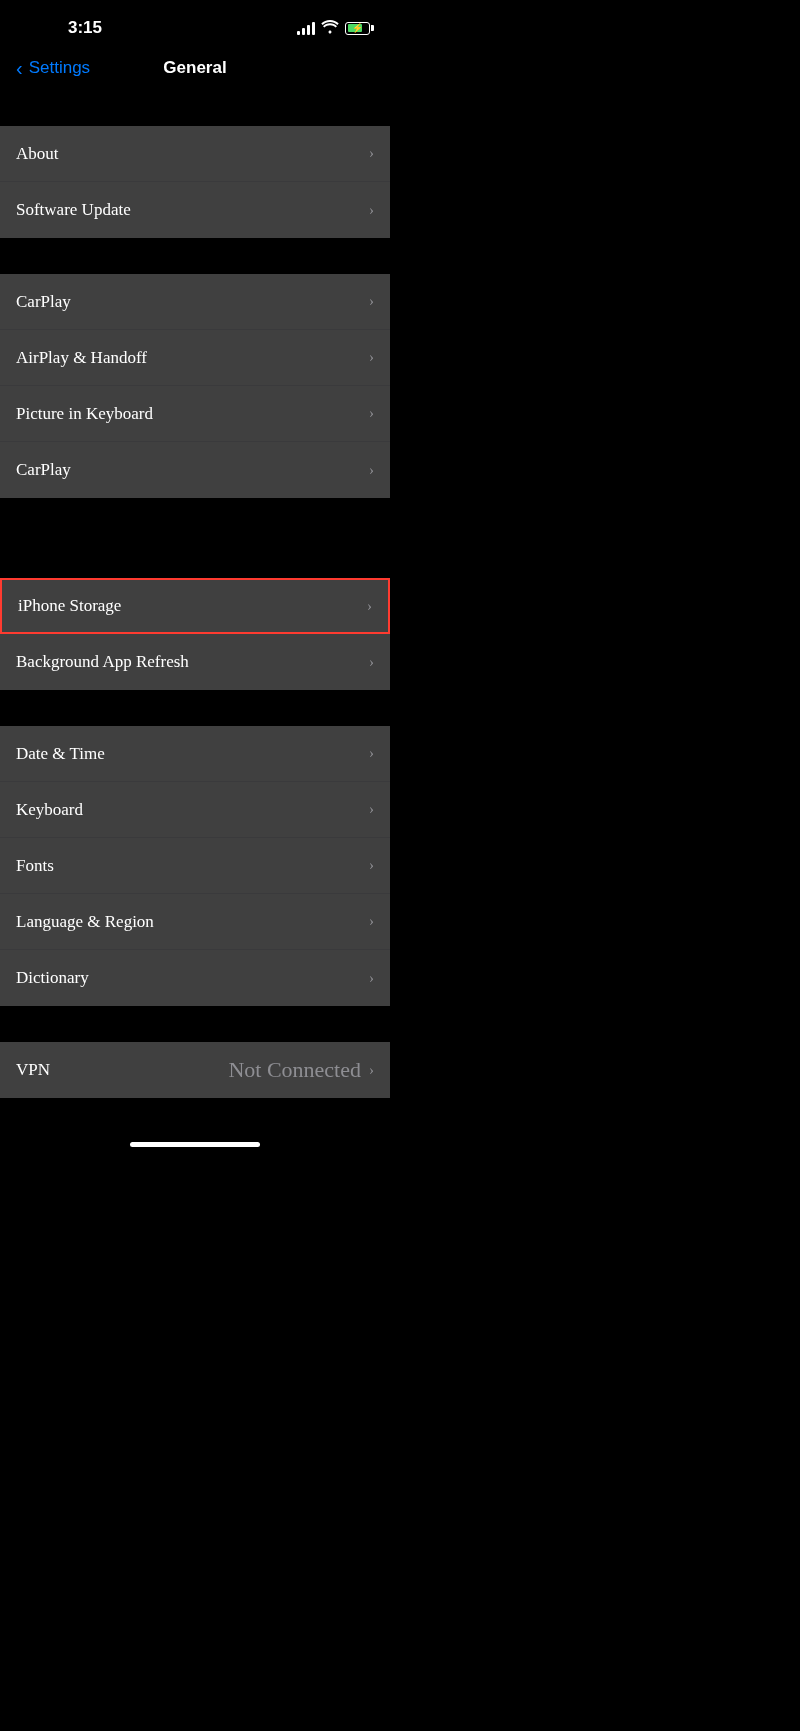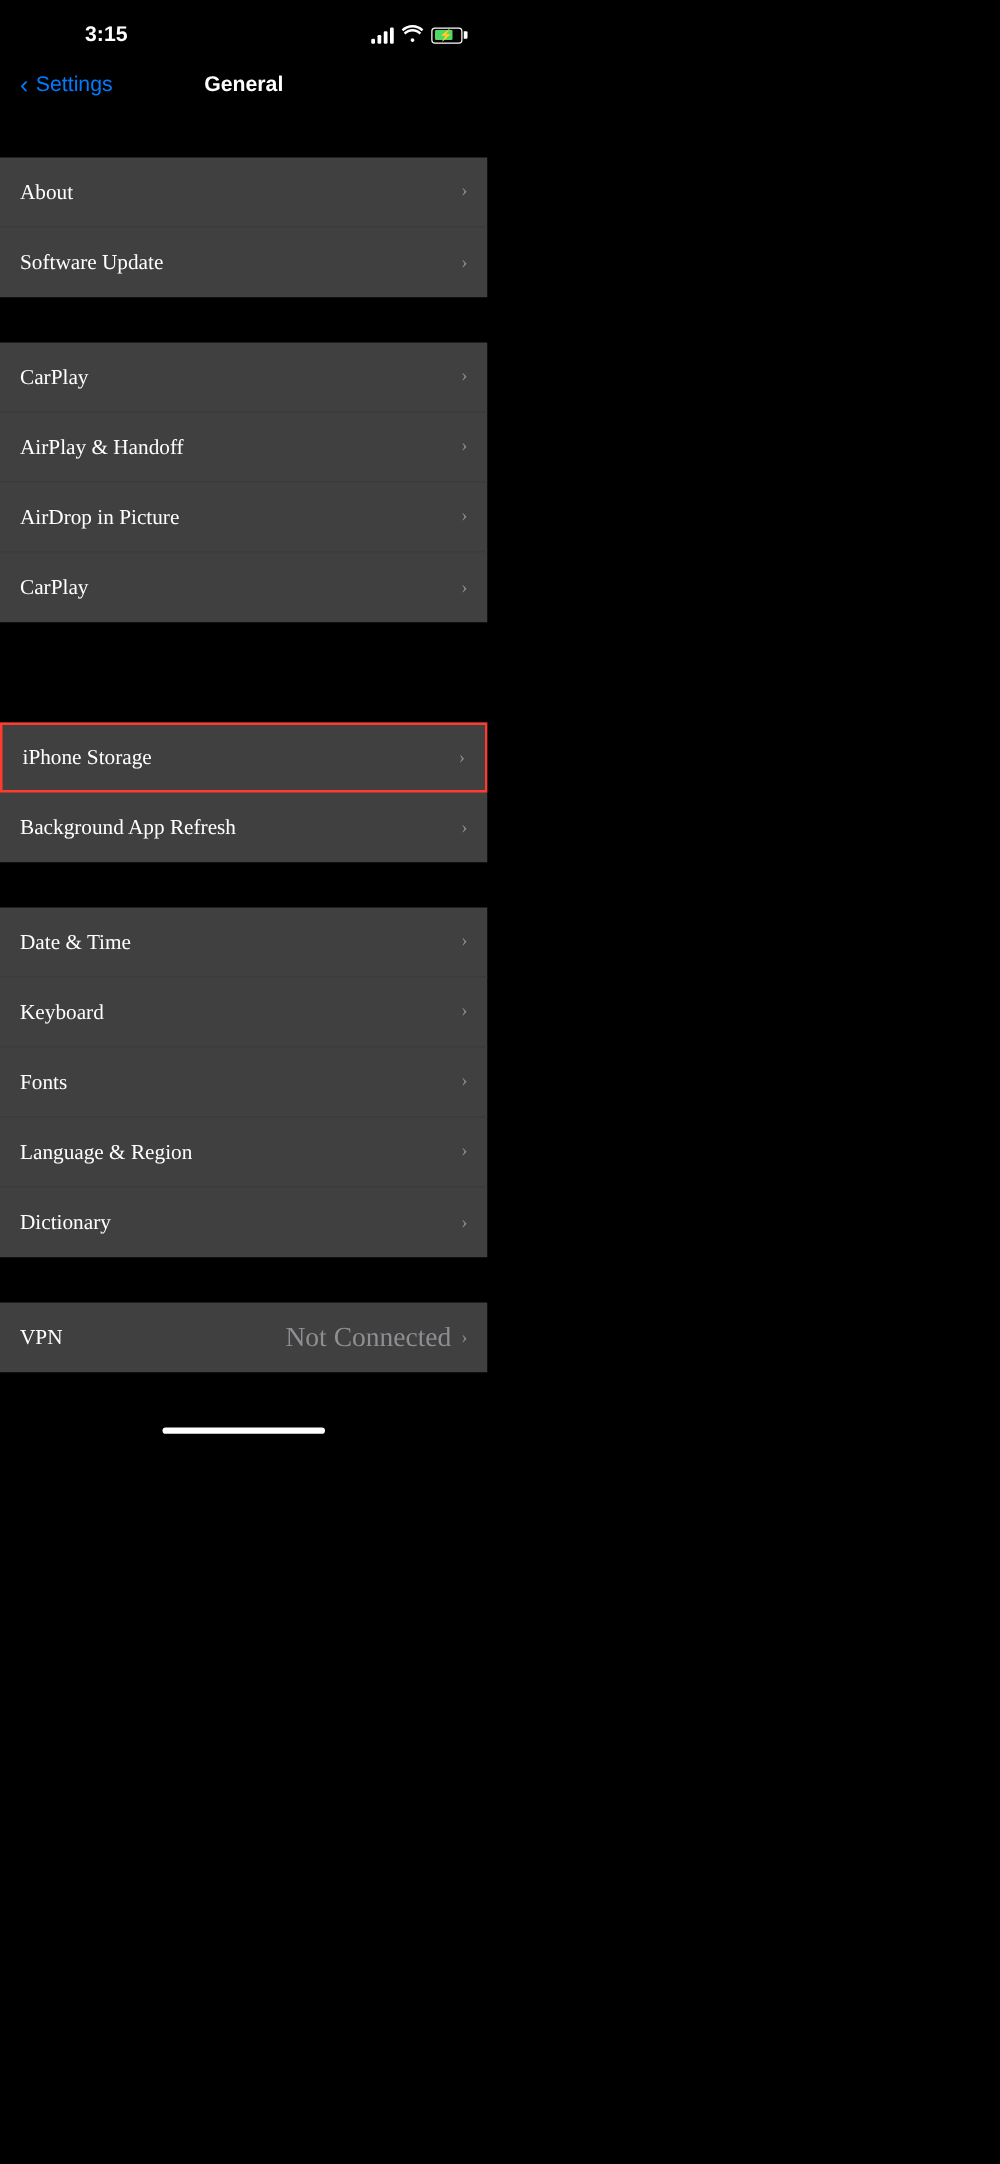--- a/index.html
+++ b/index.html
@@ -265,21 +265,21 @@
       <span class="chevron-right">›</span>
     </div>
   </div>
   <div class="settings-item">
     <span class="settings-item-label">AirPlay &amp; Handoff</span>
     <div class="settings-item-right">
       <span class="chevron-right">›</span>
     </div>
   </div>
   <div class="settings-item">
-    <span class="settings-item-label">AirDrop in Picture</span>
+    <span class="settings-item-label">Picture in Keyboard</span>
     <div class="settings-item-right">
       <span class="chevron-right">›</span>
     </div>
   </div>
   <div class="settings-item">
     <span class="settings-item-label">CarPlay</span>
     <div class="settings-item-right">
       <span class="chevron-right">›</span>
     </div>
   </div>

